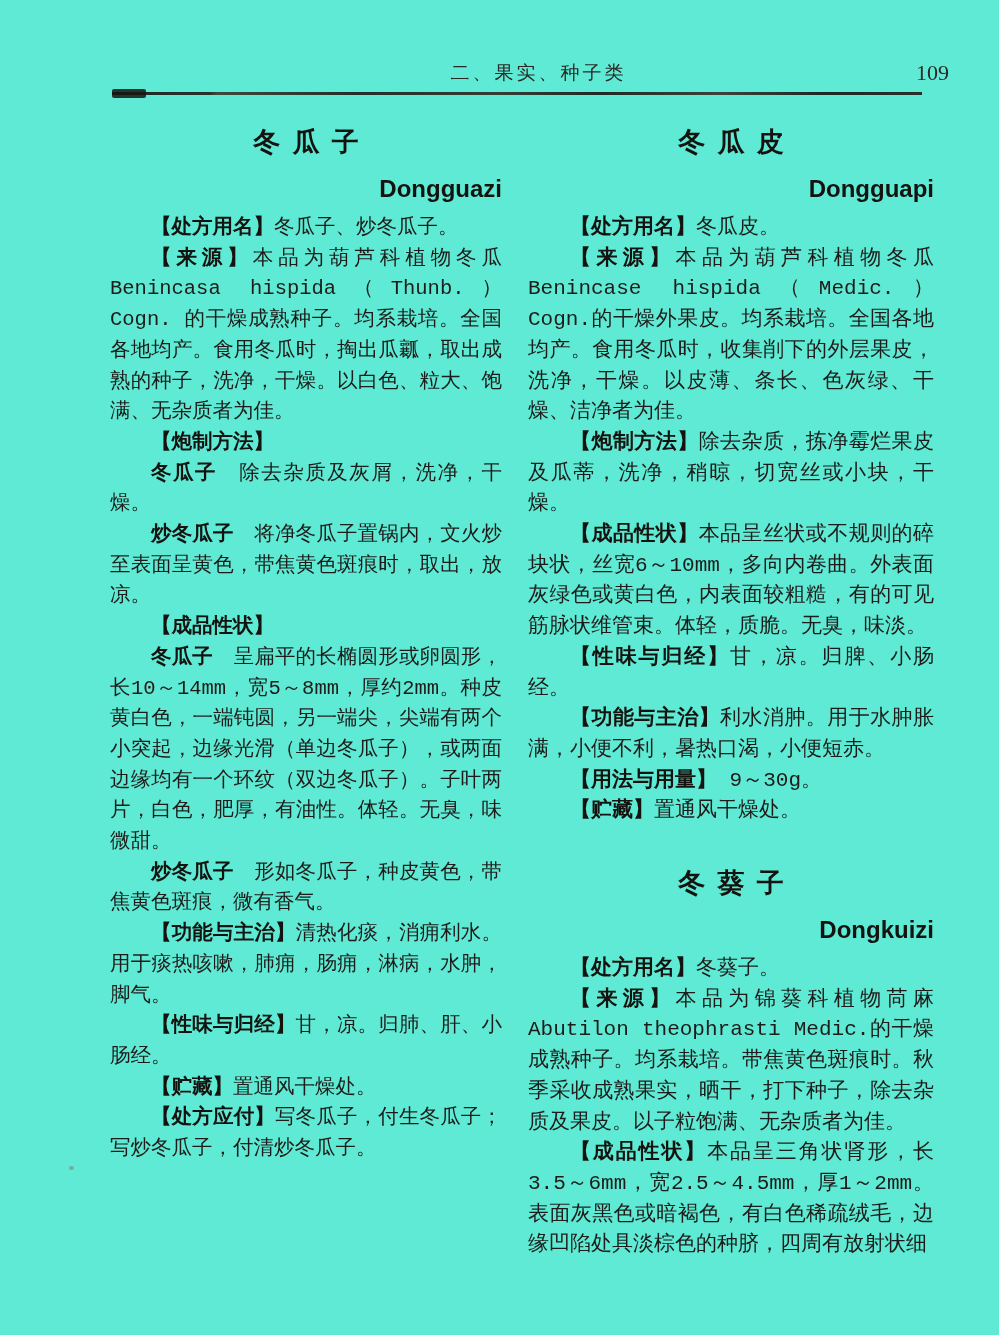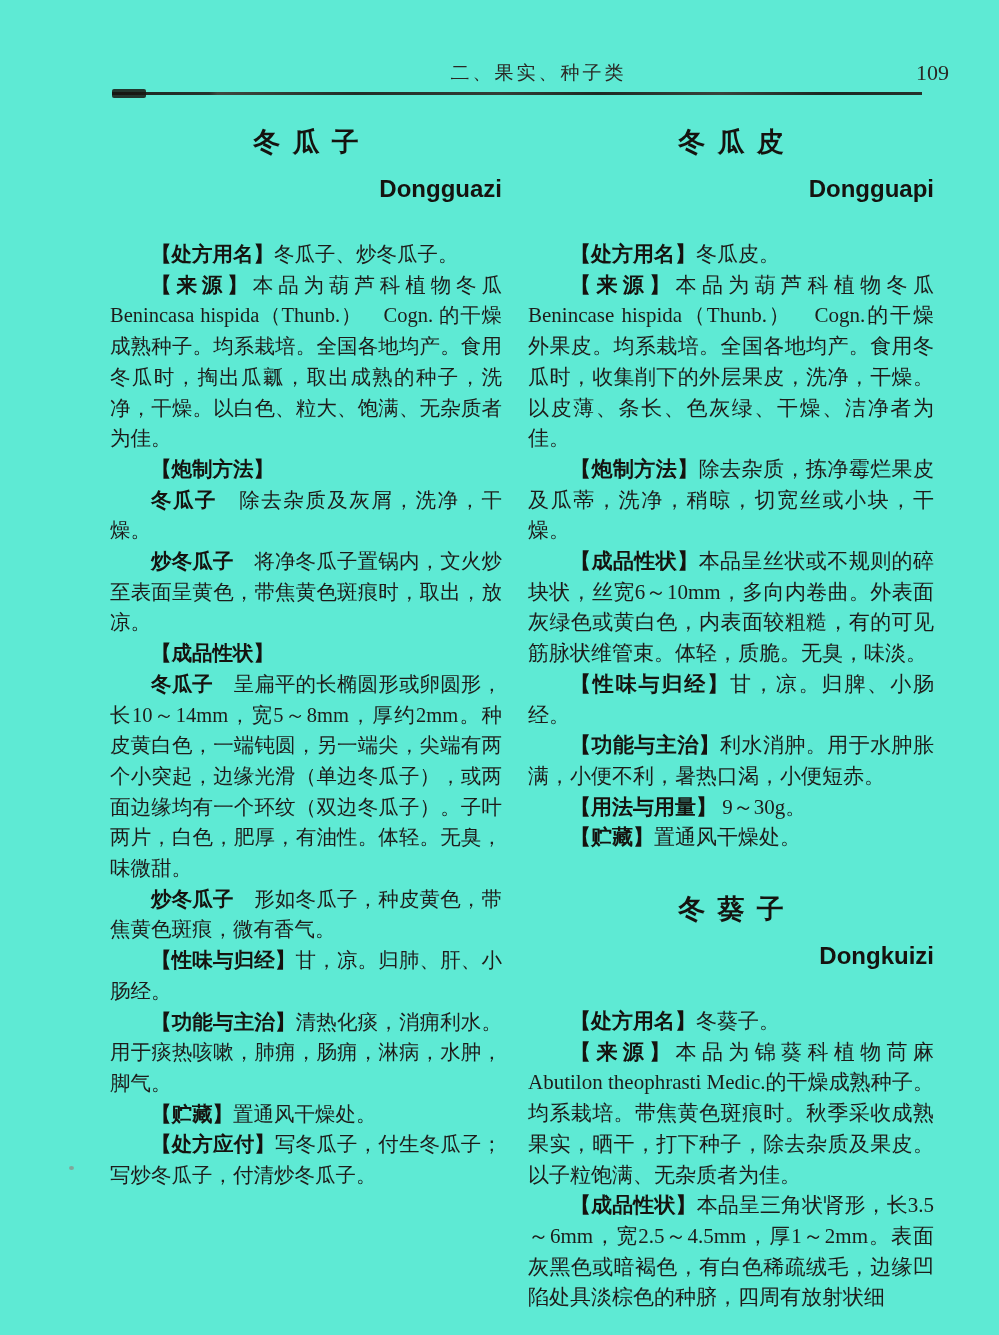--- a/index.html
+++ b/index.html
@@ -80,21 +80,21 @@
   .entry + .entry .cn-title { margin-top: 40px; }
   .pinyin {
     margin: 17px 0 0 0;
     text-align: right;
     font-family: "Liberation Sans", "DejaVu Sans", sans-serif;
     font-weight: 700;
     font-size: 24px;
     line-height: 28px;
     color: #15130f;
   }
-  .paras { margin-top: 36px; }
+  .paras { margin-top: 10px; font-family: Liberation Mono, monospace; }
   .para {
     margin: 0;
     text-indent: 2em;
     text-align: justify;
     line-height: 30.7px;
     word-break: break-word;
   }
   .lbl { font-weight: 700; color: #15130f; }
 </style>
 </head>
@@ -116,36 +116,36 @@
       <div class="pinyin">Dongguazi</div>
       <div class="paras">
         <p class="para"><b class="lbl">【处方用名】</b><span>冬瓜子、炒冬瓜子。</span></p>
         <p class="para"><b class="lbl">【来源】</b><span>本品为葫芦科植物冬瓜 Benincasa hispida（Thunb.）　Cogn. 的干燥成熟种子。均系栽培。全国各地均产。食用冬瓜时，掏出瓜瓤，取出成熟的种子，洗净，干燥。以白色、粒大、饱满、无杂质者为佳。</span></p>
         <p class="para"><b class="lbl">【炮制方法】</b><span></span></p>
         <p class="para"><b class="lbl">冬瓜子</b><span>　除去杂质及灰屑，洗净，干燥。</span></p>
         <p class="para"><b class="lbl">炒冬瓜子</b><span>　将净冬瓜子置锅内，文火炒至表面呈黄色，带焦黄色斑痕时，取出，放凉。</span></p>
         <p class="para"><b class="lbl">【成品性状】</b><span></span></p>
         <p class="para"><b class="lbl">冬瓜子</b><span>　呈扁平的长椭圆形或卵圆形，长10～14mm，宽5～8mm，厚约2mm。种皮黄白色，一端钝圆，另一端尖，尖端有两个小突起，边缘光滑（单边冬瓜子），或两面边缘均有一个环纹（双边冬瓜子）。子叶两片，白色，肥厚，有油性。体轻。无臭，味微甜。</span></p>
         <p class="para"><b class="lbl">炒冬瓜子</b><span>　形如冬瓜子，种皮黄色，带焦黄色斑痕，微有香气。</span></p>
+        <p class="para"><b class="lbl">【功能与主治】</b><span>清热化痰，消痈利水。用于痰热咳嗽，肺痈，肠痈，淋病，水肿，脚气。</span></p>
         <p class="para"><b class="lbl">【性味与归经】</b><span>甘，凉。归肺、肝、小肠经。</span></p>
-        <p class="para"><b class="lbl">【功能与主治】</b><span>清热化痰，消痈利水。用于痰热咳嗽，肺痈，肠痈，淋病，水肿，脚气。</span></p>
         <p class="para"><b class="lbl">【贮藏】</b><span>置通风干燥处。</span></p>
         <p class="para"><b class="lbl">【处方应付】</b><span>写冬瓜子，付生冬瓜子；写炒冬瓜子，付清炒冬瓜子。</span></p>
       </div>
     </div>
   </div>
 
   <div class="col col-right">
 
     <div class="entry">
       <h2 class="cn-title">冬瓜皮</h2>
       <div class="pinyin">Dongguapi</div>
       <div class="paras">
         <p class="para"><b class="lbl">【处方用名】</b><span>冬瓜皮。</span></p>
-        <p class="para"><b class="lbl">【来源】</b><span>本品为葫芦科植物冬瓜Benincase hispida（Thunb.）　Cogn.的干燥外果皮。均系栽培。全国各地均产。食用冬瓜时，收集削下的外层果皮，洗净，干燥。以皮薄、条长、色灰绿、干燥、洁净者为佳。</span></p>
+        <p class="para"><b class="lbl">【来源】</b><span>本品为葫芦科植物冬瓜Benincase hispida（Medic.）　Cogn.的干燥外果皮。均系栽培。全国各地均产。食用冬瓜时，收集削下的外层果皮，洗净，干燥。以皮薄、条长、色灰绿、干燥、洁净者为佳。</span></p>
         <p class="para"><b class="lbl">【炮制方法】</b><span>除去杂质，拣净霉烂果皮及瓜蒂，洗净，稍晾，切宽丝或小块，干燥。</span></p>
         <p class="para"><b class="lbl">【成品性状】</b><span>本品呈丝状或不规则的碎块状，丝宽6～10mm，多向内卷曲。外表面灰绿色或黄白色，内表面较粗糙，有的可见筋脉状维管束。体轻，质脆。无臭，味淡。</span></p>
         <p class="para"><b class="lbl">【性味与归经】</b><span>甘，凉。归脾、小肠经。</span></p>
         <p class="para"><b class="lbl">【功能与主治】</b><span>利水消肿。用于水肿胀满，小便不利，暑热口渴，小便短赤。</span></p>
         <p class="para"><b class="lbl">【用法与用量】</b><span> 9～30g。</span></p>
         <p class="para"><b class="lbl">【贮藏】</b><span>置通风干燥处。</span></p>
       </div>
     </div>
 
     <div class="entry">

